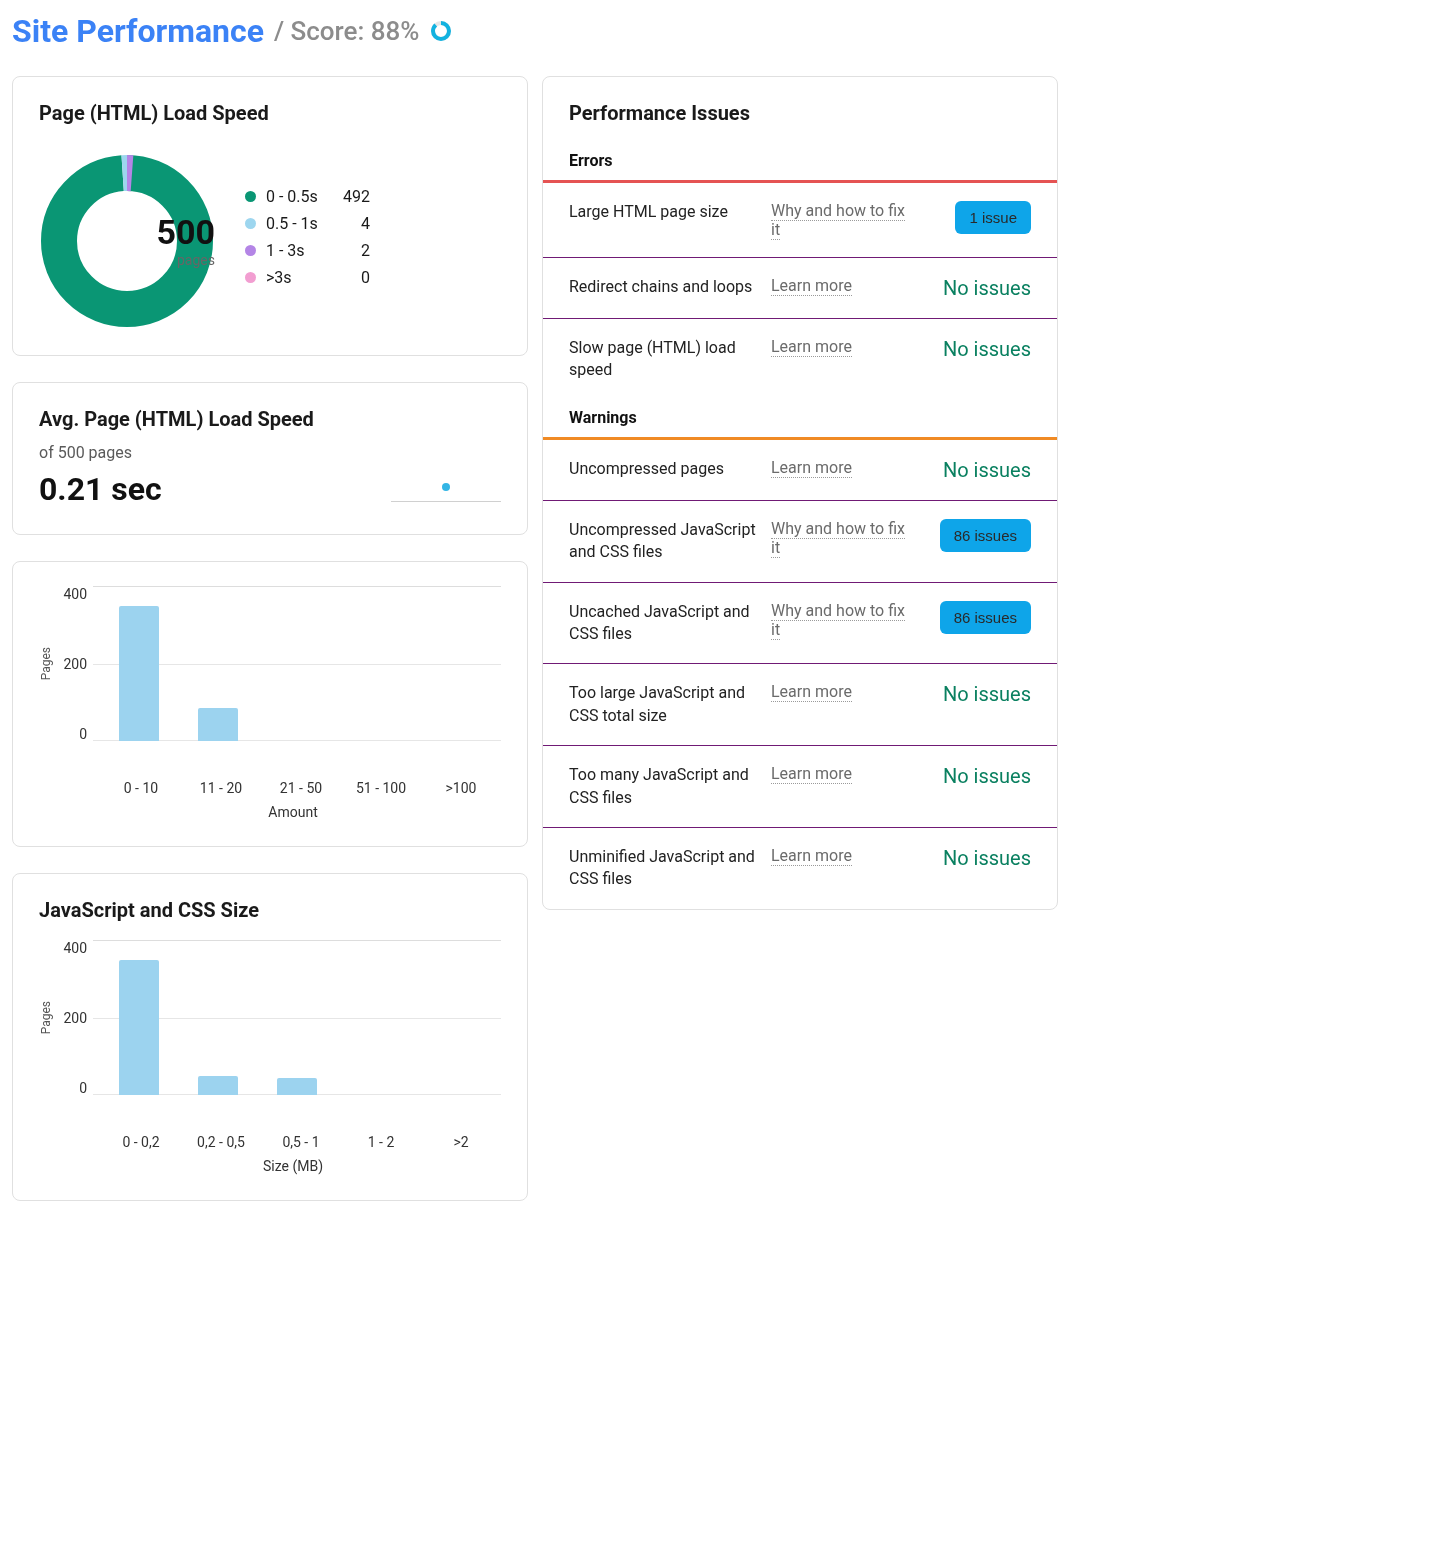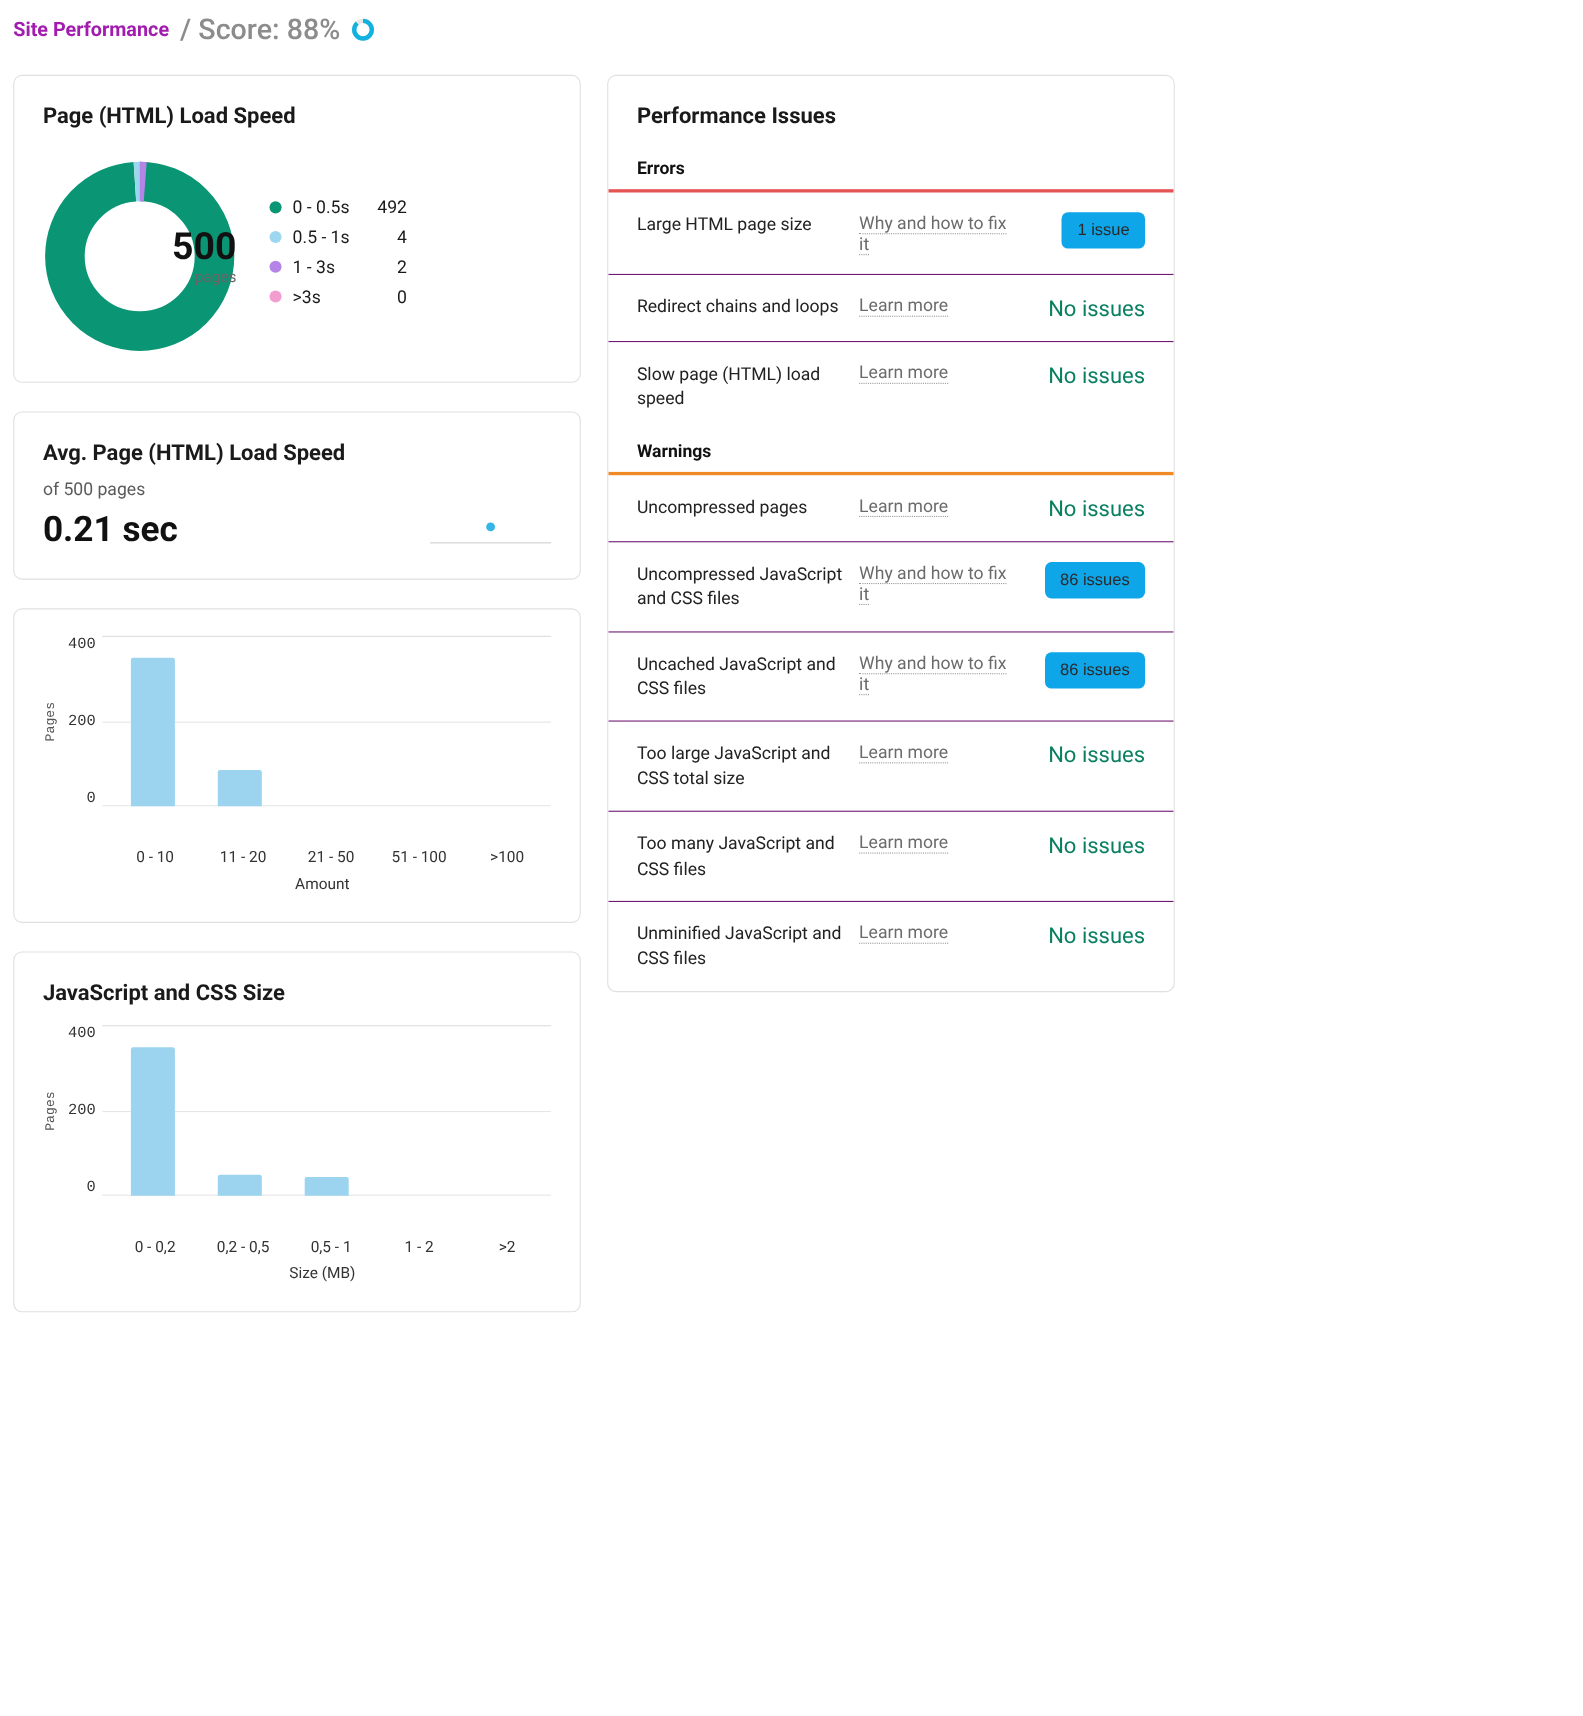--- a/index.html
+++ b/index.html
@@ -10,38 +10,38 @@
     background: #fff;
     color: #111;
   }
   .header {
     display: flex;
     align-items: center;
     gap: 10px;
     margin-bottom: 26px;
   }
   .header h1 {
-    font-size: 18px;
+    font-size: 32px;
     font-weight: 700;
     margin: 0;
-    color: #a21caf;
+    color: #3b82f6;
   }
   .header .score {
     font-size: 26px;
     font-weight: 500;
     color: #8c8c8c;
   }
   .donut-small-wrap {
     display: flex;
     align-items: center;
   }
   .columns {
     display: grid;
     grid-template-columns: 516px 516px;
-    gap: 24px;
+    gap: 14px;
   }
   .card {
     border: 1px solid #e0e0e0;
     border-radius: 8px;
     padding: 24px 26px 26px 26px;
     margin-bottom: 26px;
     background: #fff;
   }
   .card h2 {
     font-size: 20px;
@@ -129,21 +129,20 @@
   .bar-chart {
     display: flex;
     flex-direction: column;
     gap: 6px;
   }
   .bar-plot {
     display: flex;
     align-items: center;
     height: 156px;
     position: relative;
-    font-family: Liberation Mono, monospace;
   }
   .yaxis-label {
     writing-mode: vertical-rl;
     transform: rotate(180deg);
     font-size: 12px;
     color: #555;
     margin-right: 4px;
     align-self: center;
   }
   .y-ticks {

